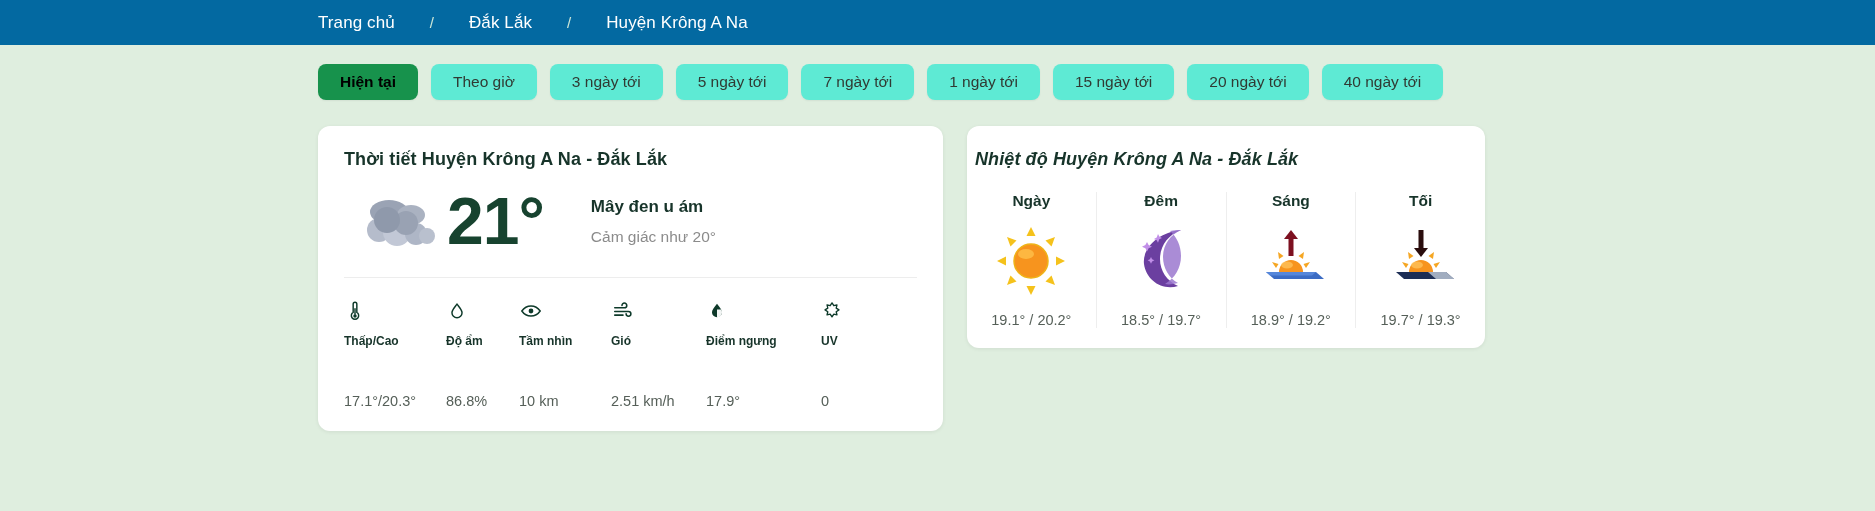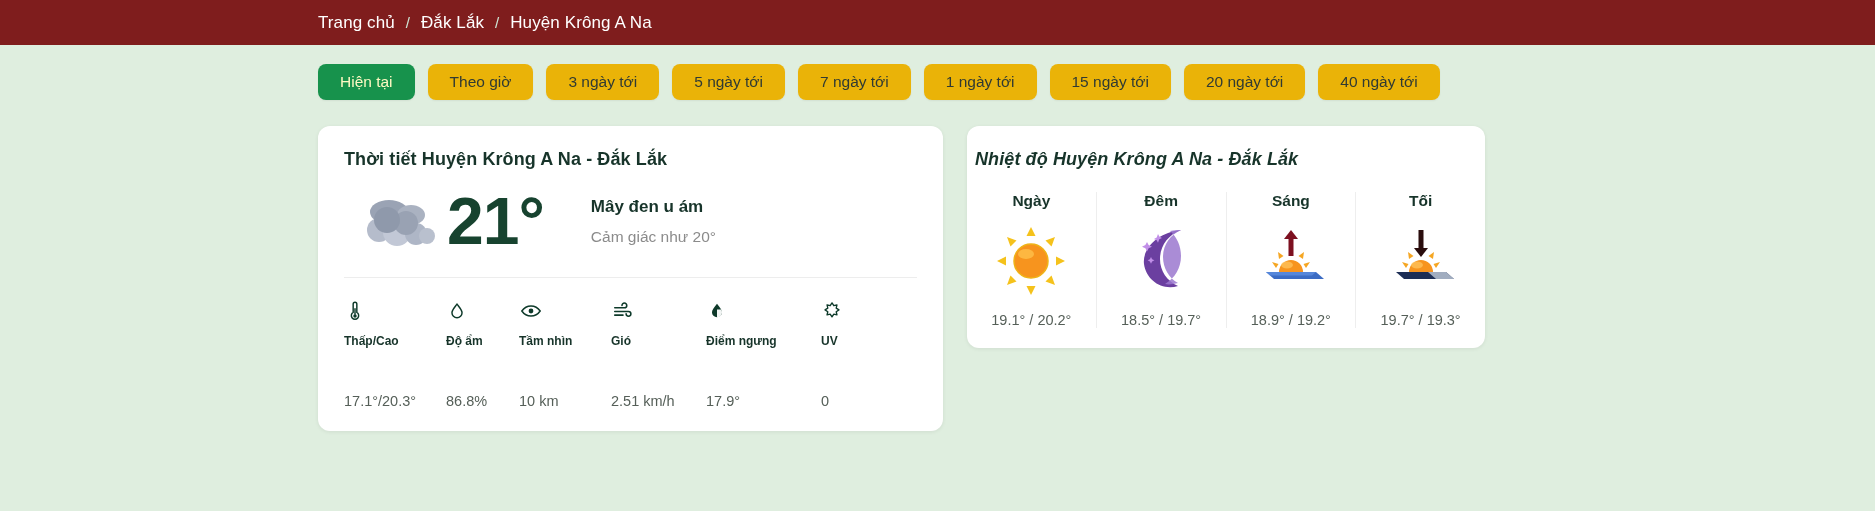--- a/index.html
+++ b/index.html
@@ -6,24 +6,25 @@
   html, body {
     width: 1875px; height: 511px;
     background: #dfeedf;
     font-family: "Liberation Sans", sans-serif;
     overflow: hidden;
   }
 
   
   .breadcrumb-bar {
     height: 45px;
-    background: #7f1d1d;
+    background: #0369a1;
     display: flex;
     align-items: center;
     padding-left: 318px;
+    gap: 24px;
   }
   .crumb {
     color: #ffffff;
     font-size: 17px;
     letter-spacing: .1px;
     text-decoration: none;
   }
   .crumb-sep {
     color: #cfe8d8;
     font-size: 15px;
@@ -31,39 +32,39 @@
   }
 
   
   .tabs {
     display: flex;
     align-items: center;
     gap: 13px;
     padding: 19px 0 0 318px;
   }
   .tab {
-    background: #eab308;
+    background: #5eead4;
     color: #303a33;
     border: none;
     border-radius: 8px;
     height: 36px;
     padding: 0 22px;
     font-size: 15.5px;
     font-family: "Liberation Sans", sans-serif;
     display: flex;
     align-items: center;
     justify-content: center;
     white-space: nowrap;
     cursor: pointer;
     box-shadow: 0 1px 2px rgba(0,0,0,.06);
   }
   .tab.active {
     background: #17924c;
-    color: #fef9c3;
-    font-weight: normal;
+    color: #000000;
+    font-weight: bold;
   }
 
   
   .cards {
     display: flex;
     align-items: flex-start;
     gap: 24px;
     padding: 26px 0 0 318px;
   }
   .card {

